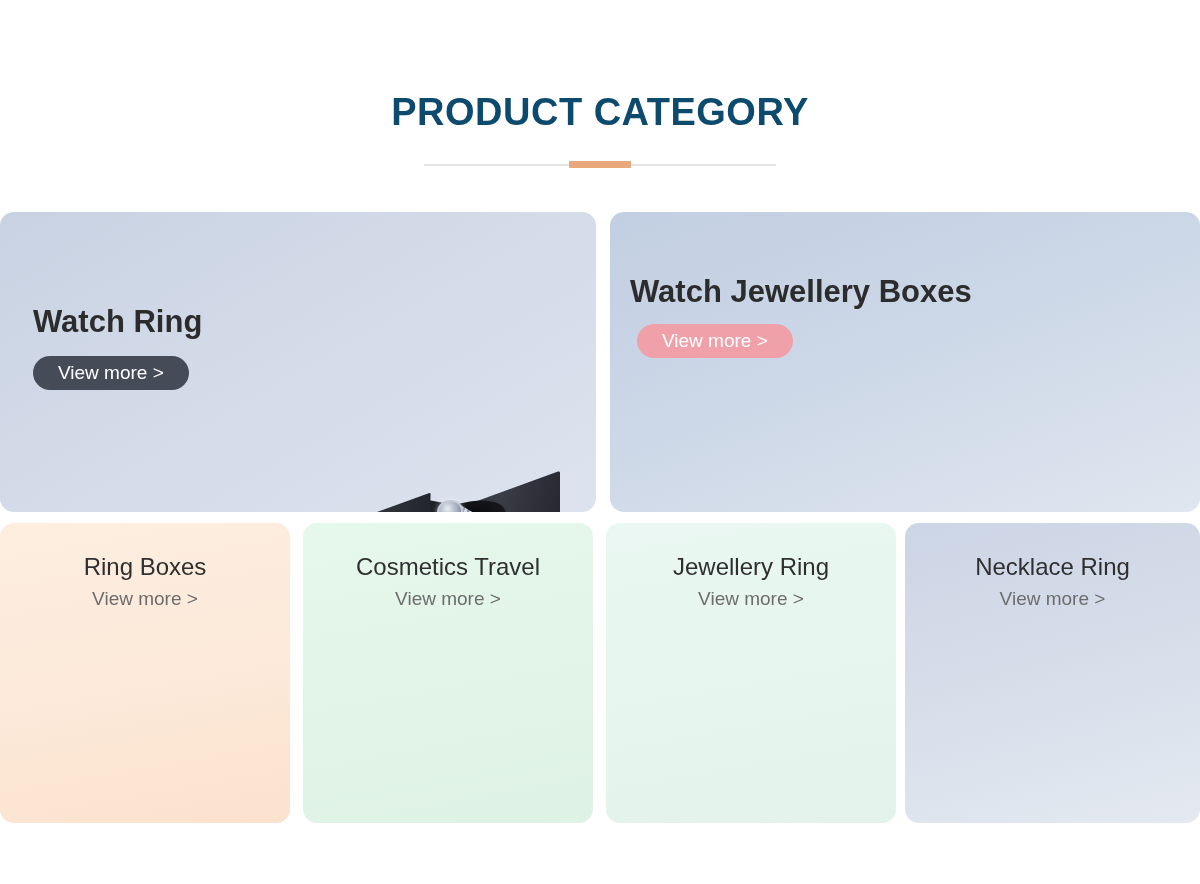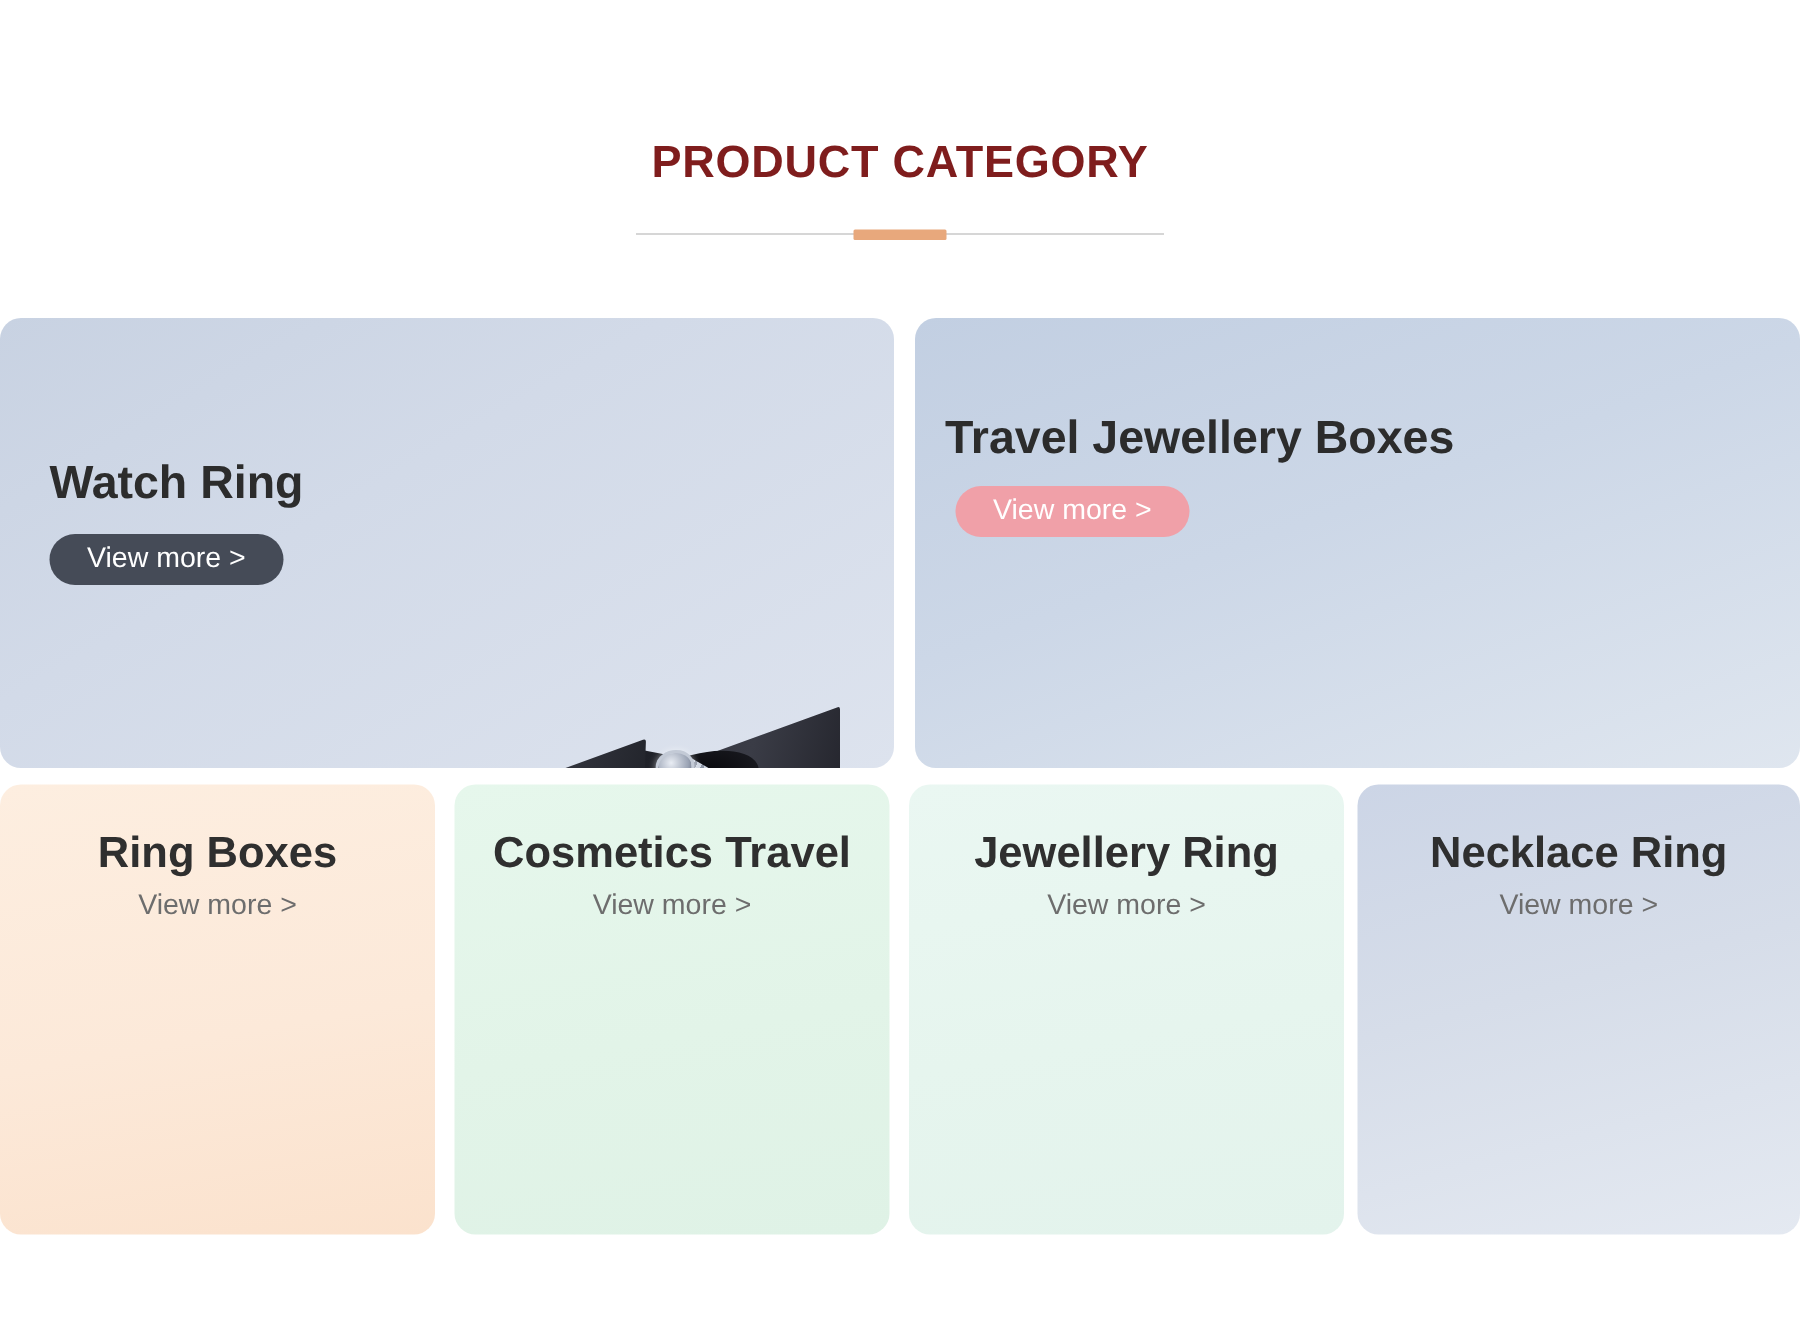--- a/index.html
+++ b/index.html
@@ -15,24 +15,24 @@
 
   
   .section-header {
     position: absolute;
     top: 0; left: 0; width: 1200px; height: 200px;
     display: flex; flex-direction: column;
     align-items: center; justify-content: flex-start;
     padding-top: 92px;
   }
   .section-title {
-    font-size: 30px;
+    font-size: 38px;
     font-weight: bold;
     letter-spacing: 0.5px;
-    color: #7f1d1d;
+    color: #0c4a6e;
     line-height: 1.1;
     white-space: nowrap;
   }
   .divider {
     position: relative;
     margin-top: 27px;
     width: 352px; height: 8px;
     display: flex; align-items: center; justify-content: center;
   }
   .divider-line {
@@ -96,22 +96,22 @@
   #card-cosmetics { left: 303px; width: 290px; background: linear-gradient(170deg,#e6f7ec 0%, #e2f4e8 55%, #dff2e6 100%); }
   #card-jewellery { left: 606px; width: 290px; background: linear-gradient(170deg,#eaf7f2 0%, #e6f5ee 55%, #e3f3ec 100%); }
   #card-necklace  { left: 905px; width: 295px; background: linear-gradient(165deg,#ccd5e6 0%, #d6dde9 45%, #e4e9f1 100%); }
 
   .text-sm {
     width: 100%;
     left: 0; top: 30px;
     text-align: center;
   }
   .title-sm {
-    font-size: 29px;
-    font-weight: bold;
+    font-size: 24px;
+    font-weight: normal;
     color: #2f2f2f;
     line-height: 1.15;
     white-space: nowrap;
   }
   .link-sm {
     display: inline-block;
     margin-top: 7px;
     font-size: 19px;
     color: #6d6d6d;
     white-space: nowrap;
@@ -205,21 +205,21 @@
         
         
         
         
         
         
         
       </div>
     </div>
     <div class="card-text" id="travel-text">
-      <div class="title-lg">Travel Jewellery Boxes</div>
+      <div class="title-lg">Watch Jewellery Boxes</div>
       <div class="btn-pill" style="background:#f0a0a8">View more &gt;</div>
     </div>
 
     <div class="card card-sm" id="card-ring">
       <div class="art">
         
         
         
         
         

